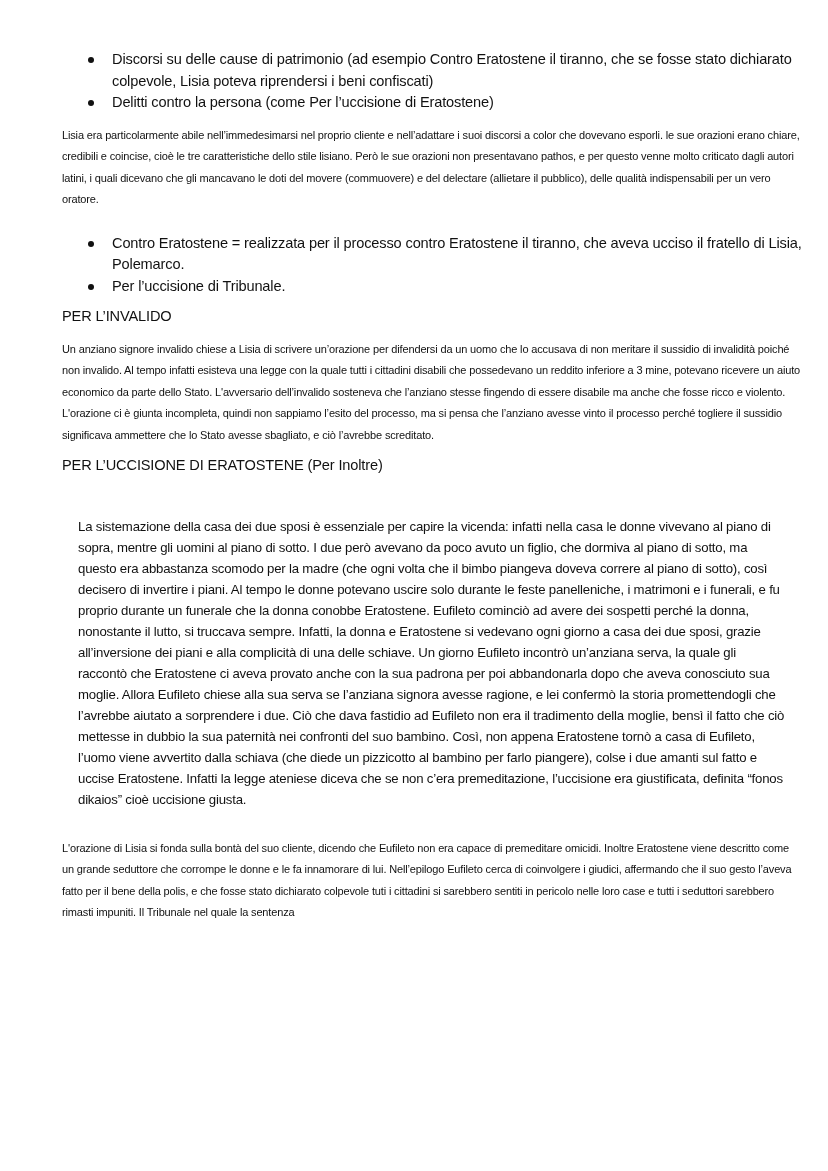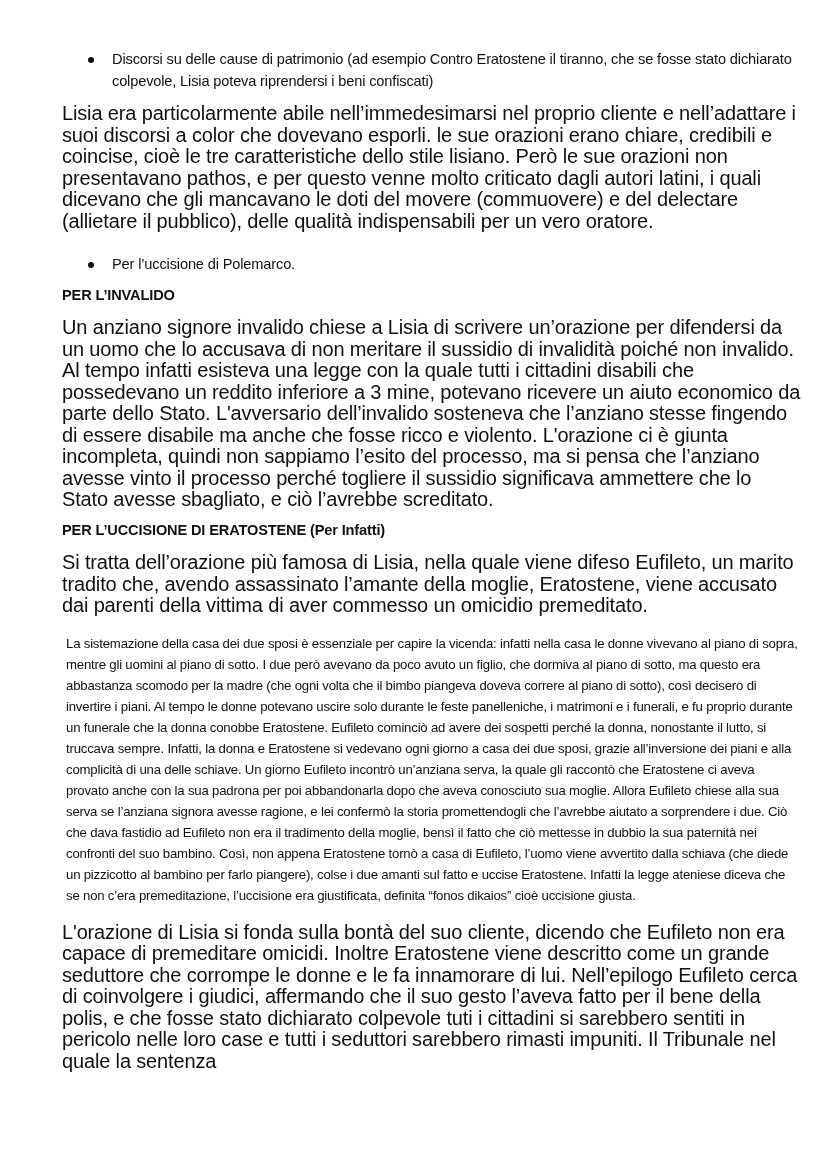--- a/index.html
+++ b/index.html
@@ -13,63 +13,64 @@
     ul.bullets { list-style: none; margin: 0; padding: 0; }
     ul.bullets li {
       position: relative; padding-left: 50px;
       font-size: 14.6px; line-height: 21.5px; letter-spacing: -0.15px;
     }
     ul.bullets li::before {
       content: ""; position: absolute; left: 26px; top: 8px;
       width: 6px; height: 6px; border-radius: 50%; background: #111111;
     }
     p.para {
-      margin: 0; font-size: 20px; line-height: 21.5px; letter-spacing: -0.15px;
+      margin: 0; font-size: 11px; line-height: 21.5px; letter-spacing: -0.15px;
     }
     p.small {
-      margin: 4px; font-size: 13.2px; line-height: 21px; letter-spacing: -0.2px;
+      margin: 16px; font-size: 13.2px; line-height: 21px; letter-spacing: -0.2px;
     }
     h3.heading {
-      margin: 0; font-size: 14.6px; line-height: 21.5px; font-weight: bold; letter-spacing: -0.15px;
+      margin: 0; font-size: 14.6px; line-height: 21.5px; font-weight: normal; letter-spacing: -0.15px;
     }
     .gap-8 { height: 9px; }
     .gap-10 { height: 11px; }
     .gap-12 { height: 12px; }
   </style>
 </head>
 <body>
 
 <div class="page">
   <div class="content">
 
     <ul class="bullets">
       <li>Discorsi su delle cause di patrimonio (ad esempio Contro Eratostene il tiranno, che se fosse stato dichiarato colpevole, Lisia poteva riprendersi i beni confiscati)</li>
+      <li>Delitti contro la persona (come Per l’uccisione di Eratostene)</li>
     </ul>
 
     <div class="gap-10"></div>
     <p class="para">Lisia era particolarmente abile nell’immedesimarsi nel proprio cliente e nell’adattare i suoi discorsi a color che dovevano esporli. le sue orazioni erano chiare, credibili e coincise, cioè le tre caratteristiche dello stile lisiano. Però le sue orazioni non presentavano pathos, e per questo venne molto criticato dagli autori latini, i quali dicevano che gli mancavano le doti del movere (commuovere) e del delectare (allietare il pubblico), delle qualità indispensabili per un vero oratore.</p>
 
     <div class="gap-10"></div>
 
     <div class="gap-10"></div>
     <ul class="bullets">
-      <li>Per l’uccisione di Polemarco.</li>
+      <li>Contro Eratostene = realizzata per il processo contro Eratostene il tiranno, che aveva ucciso il fratello di Lisia, Polemarco.</li>
+      <li>Per l’uccisione di Tribunale.</li>
     </ul>
 
     <div class="gap-8"></div>
     <h3 class="heading">PER L’INVALIDO</h3>
 
     <div class="gap-10"></div>
     <p class="para">Un anziano signore invalido chiese a Lisia di scrivere un’orazione per difendersi da un uomo che lo accusava di non meritare il sussidio di invalidità poiché non invalido. Al tempo infatti esisteva una legge con la quale tutti i cittadini disabili che possedevano un reddito inferiore a 3 mine, potevano ricevere un aiuto economico da parte dello Stato. L'avversario dell’invalido sosteneva che l’anziano stesse fingendo di essere disabile ma anche che fosse ricco e violento. L'orazione ci è giunta incompleta, quindi non sappiamo l’esito del processo, ma si pensa che l’anziano avesse vinto il processo perché togliere il sussidio significava ammettere che lo Stato avesse sbagliato, e ciò l’avrebbe screditato.</p>
 
     <div class="gap-8"></div>
-    <h3 class="heading">PER L’UCCISIONE DI ERATOSTENE (Per Infatti)</h3>
+    <h3 class="heading">PER L’UCCISIONE DI ERATOSTENE (Per Inoltre)</h3>
 
     <div class="gap-10"></div>
-    <p class="para">Si tratta dell’orazione più famosa di Lisia, nella quale viene difeso Eufileto, un marito tradito che, avendo assassinato l’amante della moglie, Eratostene, viene accusato dai parenti della vittima di aver commesso un omicidio premeditato.</p>
 
     <div class="gap-12"></div>
     <p class="small">La sistemazione della casa dei due sposi è essenziale per capire la vicenda: infatti nella casa le donne vivevano al piano di sopra, mentre gli uomini al piano di sotto. I due però avevano da poco avuto un figlio, che dormiva al piano di sotto, ma questo era abbastanza scomodo per la madre (che ogni volta che il bimbo piangeva doveva correre al piano di sotto), così decisero di invertire i piani. Al tempo le donne potevano uscire solo durante le feste panelleniche, i matrimoni e i funerali, e fu proprio durante un funerale che la donna conobbe Eratostene. Eufileto cominciò ad avere dei sospetti perché la donna, nonostante il lutto, si truccava sempre. Infatti, la donna e Eratostene si vedevano ogni giorno a casa dei due sposi, grazie all’inversione dei piani e alla complicità di una delle schiave. Un giorno Eufileto incontrò un’anziana serva, la quale gli raccontò che Eratostene ci aveva provato anche con la sua padrona per poi abbandonarla dopo che aveva conosciuto sua moglie. Allora Eufileto chiese alla sua serva se l’anziana signora avesse ragione, e lei confermò la storia promettendogli che l’avrebbe aiutato a sorprendere i due. Ciò che dava fastidio ad Eufileto non era il tradimento della moglie, bensì il fatto che ciò mettesse in dubbio la sua paternità nei confronti del suo bambino. Così, non appena Eratostene tornò a casa di Eufileto, l’uomo viene avvertito dalla schiava (che diede un pizzicotto al bambino per farlo piangere), colse i due amanti sul fatto e uccise Eratostene. Infatti la legge ateniese diceva che se non c’era premeditazione, l’uccisione era giustificata, definita “fonos dikaios” cioè uccisione giusta.</p>
 
     <div class="gap-12"></div>
     <p class="para">L'orazione di Lisia si fonda sulla bontà del suo cliente, dicendo che Eufileto non era capace di premeditare omicidi. Inoltre Eratostene viene descritto come un grande seduttore che corrompe le donne e le fa innamorare di lui. Nell’epilogo Eufileto cerca di coinvolgere i giudici, affermando che il suo gesto l’aveva fatto per il bene della polis, e che fosse stato dichiarato colpevole tuti i cittadini si sarebbero sentiti in pericolo nelle loro case e tutti i seduttori sarebbero rimasti impuniti. Il Tribunale nel quale la sentenza</p>
 
   </div>
 </div>
 

